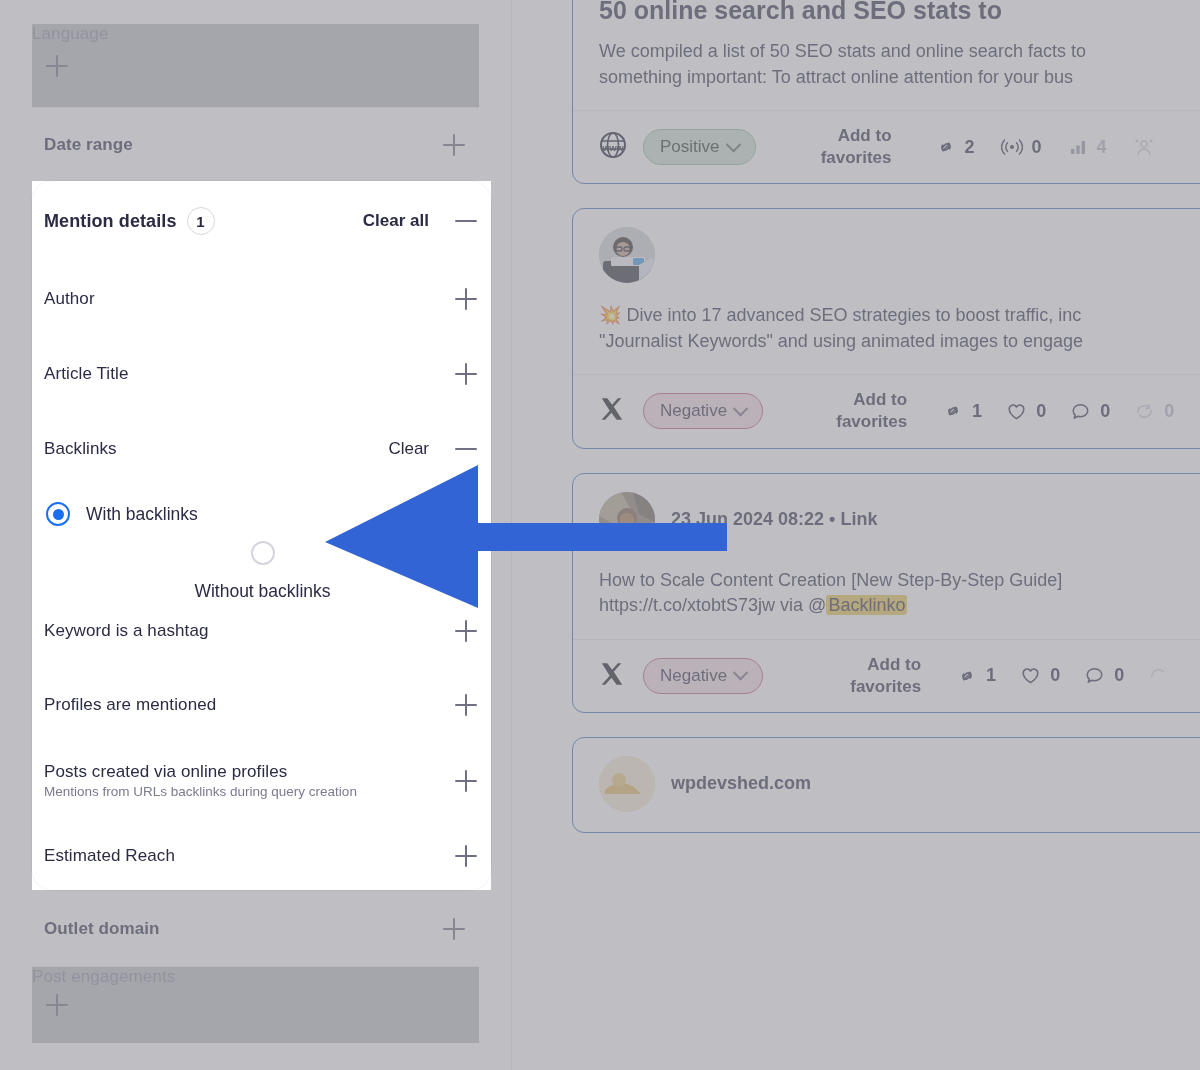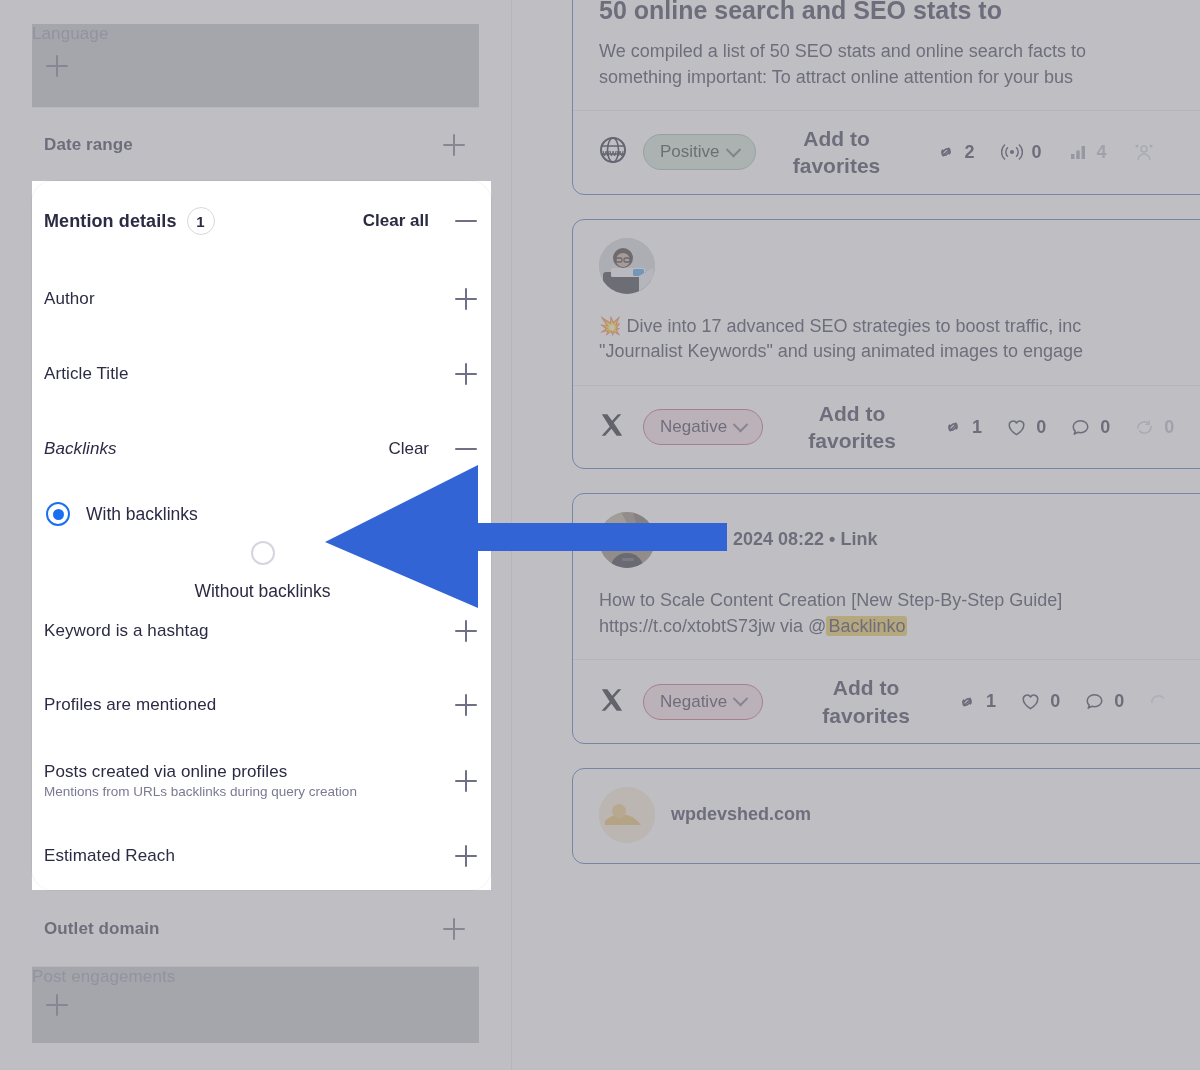--- a/index.html
+++ b/index.html
@@ -79,22 +79,22 @@
     display: inline-flex; align-items: center; gap: 8px;
     border-radius: 999px; padding: 7px 16px; font-size: 17px; font-weight: 400;
     white-space: nowrap;
   }
   .sent-positive { background: #cfe0d2; border: 1px solid #8fb99a; color: #23302a; }
   .sent-negative { background: #f7dde4; border: 1px solid #c4566f; color: #2b2b44; }
   .chev { width: 11px; height: 11px; border-right: 2px solid currentColor; border-bottom: 2px solid currentColor;
           transform: rotate(45deg) translate(-2px,-2px); opacity: .65; }
 
   .fav {
-    font-size: 21px; font-weight: 700; color: #2b2b44; line-height: 1.3;
-    text-align: center; width: 110px; margin-left: 26px;
+    font-size: 17px; font-weight: 700; color: #2b2b44; line-height: 1.3;
+    text-align: right; width: 110px; margin-left: 26px;
   }
   .stats { display: flex; align-items: center; gap: 26px; margin-left: 44px; }
   .stat { display: flex; align-items: center; gap: 9px; font-size: 18px; font-weight: 700; color: #2b2b44; }
   .stat.muted { color: #b4b4c2; }
   .stat svg { display: block; }
 
   .hl { background: #e8c24a; border-radius: 3px; padding: 0 2px; }
 
   
   .dim {
@@ -440,21 +440,21 @@
         <span class="filter-label" style="font-weight:400;">Author</span>
         <span class="plus"></span>
       </div>
 
       <div class="spot-row" style="height:74px;">
         <span class="filter-label" style="font-weight:400;">Article Title</span>
         <span class="plus"></span>
       </div>
 
       <div class="spot-row" style="height:76px;">
-        <span class="filter-label" style="font-weight:400;font-style:italic;">Backlinks</span>
+        <span class="filter-label" style="font-weight:400;">Backlinks</span>
         <span style="display:flex;align-items:center;">
           <span class="clear-link" style="font-weight:400;">Clear</span>
           <span class="minus"></span>
         </span>
       </div>
 
       <div class="radio-row" style="height:54px;">
         <span class="radio on"></span>
         <span class="radio-label">With backlinks</span>
       </div>

